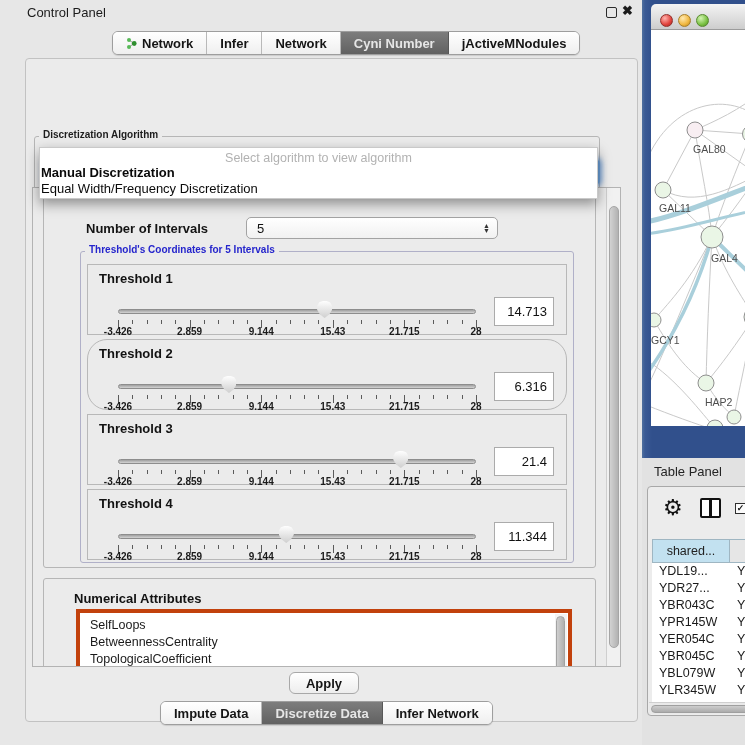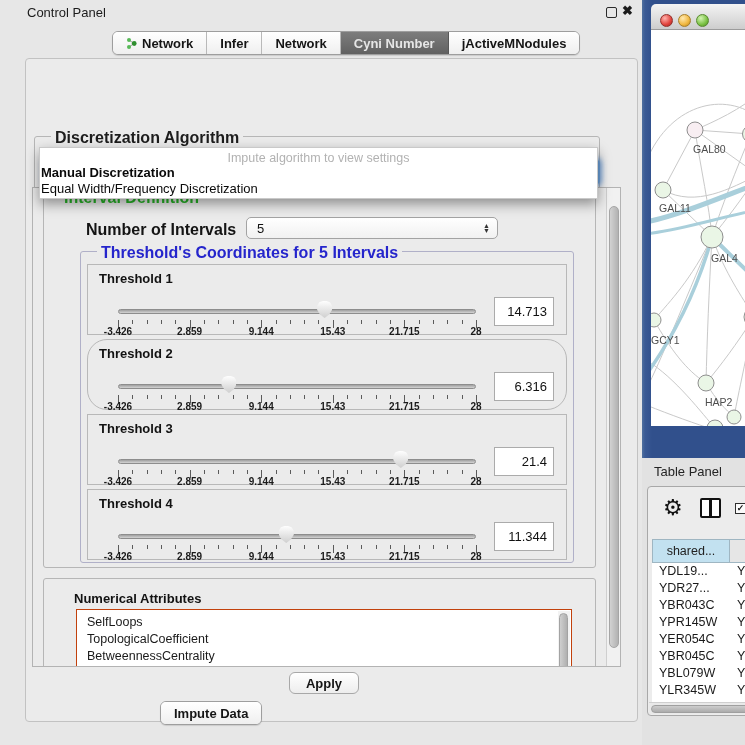--- a/index.html
+++ b/index.html
@@ -19,21 +19,21 @@
   .seg .tab { display:flex; align-items:center; gap:5px; padding:0 13px; font-size:13px; font-weight:bold; color:#151515; background:linear-gradient(#ffffff,#efefef); border-right:1px solid #b9b9b9; white-space:nowrap; }
   .seg .tab:last-child { border-right:none; }
   .seg .tab.sel { background:linear-gradient(#7d7d7d,#616161); color:#e6e6e6; border-right:1px solid #585858; }
   #topTabs { left:92px; top:31px; }
   #bottomTabs { left:140px; top:701px; }
 
   .content { position:absolute; left:5px; top:58px; width:613px; height:664px; background:#ebebeb; border:1px solid #c2c2c2; border-radius:4px; }
 
   
   .groupbox { position:absolute; border:1px solid #b6b6b6; border-radius:3px; }
-  .gb-label { position:absolute; top:-8px; left:16px; background:#ebebeb; padding:0 4px; font-size:16px; font-weight:bold; color:#1d1d1d; white-space:nowrap; }
+  .gb-label { position:absolute; top:-8px; left:4px; background:#ebebeb; padding:0 4px; font-size:10px; font-weight:bold; color:#1d1d1d; white-space:nowrap; }
   .gb-label.green { color:#27b427; }
   .gb-label.blue { color:#2525cc; }
 
   .disc-group { left:8px; top:77px; width:566px; height:60px; }
   .focus-combo { position:absolute; left:9px; top:22px; width:556px; height:26px; background:#f2f2f2; border:2px solid #6b9fd8; border-radius:5px; box-shadow:0 0 5px 2px rgba(96,150,215,.8); }
 
   .popup { position:absolute; left:13px; top:88px; width:559px; height:52px; background:#ffffff; border:1px solid #c9c9c9; box-shadow:0 5px 12px rgba(0,0,0,.4); z-index:10; }
   .popup-placeholder { position:absolute; left:0; right:0; top:3px; text-align:center; font-size:12.5px; color:#b2b2b2; }
   .popup-opt { position:absolute; left:1px; font-size:13px; color:#0a0a0a; white-space:nowrap; }
   .popup-opt.b { font-weight:bold; }
@@ -42,41 +42,41 @@
   .combo { position:absolute; background:linear-gradient(#ffffff,#f1f1f1); border:1px solid #a3a3a3; border-radius:5px; font-size:13px; color:#111; display:flex; align-items:center; padding-left:10px; }
   .combo .arrows { position:absolute; right:7px; top:50%; transform:translateY(-50%); display:flex; flex-direction:column; align-items:center; line-height:5px; font-size:7px; color:#333; }
   .td-combo { left:11px; top:17px; width:550px; height:23px; }
 
   
   .viewport { position:absolute; left:6px; top:128px; width:589px; height:480px; border:1px solid #b3b3b3; background:#ebebeb; overflow:hidden; }
   .vscroll { position:absolute; right:0; top:0; width:14px; height:100%; background:#f1f1f1; border-left:1px solid #cfcfcf; }
   .vthumb { position:absolute; left:1.5px; top:18px; width:10px; height:442px; border-radius:6px; background:linear-gradient(90deg,#d2d2d2,#b2b2b2); border:1px solid #a5a5a5; }
 
   .interval-group { left:10px; top:8px; width:553px; height:372px; }
-  .noi-label { position:absolute; left:42px; top:24px; font-size:16px; font-weight:bold; color:#141414; }
+  .noi-label { position:absolute; left:42px; top:24px; font-size:13px; font-weight:bold; color:#141414; }
   .noi-combo { left:202px; top:20px; width:252px; height:22px; }
   .thr-group { left:36px; top:54px; width:494px; height:312px; border-color:#b0b0c8; }
 
   .thr-panel { position:absolute; left:6px; width:480px; height:71px; border:1px solid #b8b8b8; background:#ebebeb; }
   .thr-label { position:absolute; left:11px; top:6px; font-size:13px; font-weight:bold; color:#121212; }
   .slider { position:absolute; left:30px; top:0; width:358px; height:100%; }
   .track { position:absolute; left:0; top:44px; width:100%; height:5px; border-radius:3px; background:linear-gradient(#9f9f9f,#d4d4d4); border:1px solid #8d8d8d; }
   .thumb { position:absolute; top:36px; width:15px; height:17px; margin-left:-7.5px;
            background:linear-gradient(#fefefe,#cfcfcf); filter:drop-shadow(0 0 0.7px #777);
            clip-path:polygon(50% 100%,18% 78%,0 52%,0 28%,14% 8%,38% 0,62% 0,86% 8%,100% 28%,100% 52%,82% 78%); }
   .ticks { position:absolute; left:0; top:55px; width:100%; height:9px; }
   .tick { position:absolute; top:0; width:1px; background:#5a5a5a; }
   .scale { position:absolute; left:0; top:61px; width:100%; height:12px; }
   .scale span { position:absolute; transform:translateX(-50%); font-size:10px; font-weight:bold; color:#1a1a1a; white-space:nowrap; }
   .valbox { position:absolute; left:406px; top:32px; width:60px; height:29px; background:#fff; border:1px solid #ababab;
             font-size:13px; color:#111; display:flex; align-items:center; justify-content:flex-end; padding-right:6px; }
 
   .attr-group { left:10px; top:390px; width:553px; height:130px; }
   .attr-sub { position:absolute; left:30px; top:12px; font-size:13px; font-weight:bold; color:#121212; }
-  .listbox { position:absolute; left:32px; top:30px; width:496px; height:96px; background:#ffffff; border:1px solid #c2410c; overflow:hidden; }
+  .listbox { position:absolute; left:32px; top:30px; width:496px; height:96px; background:#ffffff; border:4px solid #c2410c; overflow:hidden; }
   .listbox ul { list-style:none; padding:4px 0 0 10px; }
   .listbox li { font-size:12.5px; color:#1a1a1a; line-height:17px; white-space:nowrap; }
   .list-vscroll { position:absolute; right:1px; top:1px; width:12px; height:94px; background:#f3f3f3; }
   .list-vthumb { position:absolute; left:1px; top:2px; width:9px; height:60px; border-radius:5px; background:linear-gradient(90deg,#cfcfcf,#b0b0b0); border:1px solid #a3a3a3; }
 
   .apply { position:absolute; left:263px; top:613px; width:70px; height:22px; background:linear-gradient(#ffffff,#ededed);
            border:1px solid #a8a8a8; border-radius:6px; font-size:13px; font-weight:bold; color:#141414; font-family:"Liberation Sans",sans-serif; }
 
   
   .right { position:absolute; left:622px; top:0; width:123px; height:745px; background:#e2e2e2; }
@@ -148,21 +148,21 @@
       </div>
 
     <div class="content">
 
       <div class="groupbox disc-group">
         <span class="gb-label">Discretization Algorithm</span>
         <div class="focus-combo"></div>
       </div>
 
       <div class="popup">
-        <div class="popup-placeholder">Impute algorithm to view settings</div>
+        <div class="popup-placeholder">Select algorithm to view algorithm</div>
         <div id="popupOptions">
             <div class="popup-opt b" style="top: 17px;">Manual Discretization</div>
             <div class="popup-opt" style="top: 33px;">Equal Width/Frequency Discretization</div>
           </div>
       </div>
 
       <div class="groupbox td-group">
         <span class="gb-label">Table Data</span>
         <div class="combo td-combo">
           <span>galFiltered.sif default node</span>
@@ -366,40 +366,46 @@
                 </div>
               </div>
           </div>
         </div>
 
         <div class="groupbox attr-group">
           <div class="attr-sub">Numerical Attributes</div>
           <div class="listbox">
             <ul id="attrList">
                 <li>SelfLoops</li>
+                <li>BetweennessCentrality</li>
                 <li>TopologicalCoefficient</li>
-                <li>BetweennessCentrality</li>
               </ul>
             <div class="list-vscroll">
                 <div class="list-vthumb"></div>
               </div>
           </div>
         </div>
 
         <div class="vscroll">
             <div class="vthumb"></div>
           </div>
       </div>
 
       <button class="apply">Apply</button>
     </div>
 
     <div class="seg" id="bottomTabs">
         <div class="tab">
           <span>Impute Data</span>
+        </div>
+        <div class="tab sel">
+          <span>Discretize Data</span>
+        </div>
+        <div class="tab">
+          <span>Infer Network</span>
         </div>
       </div>
   </div>
 
   <div class="right">
 
     <div class="netwin">
       <div class="net-titlebar">
         <span class="light red"></span>
         <span class="light yellow"></span>

